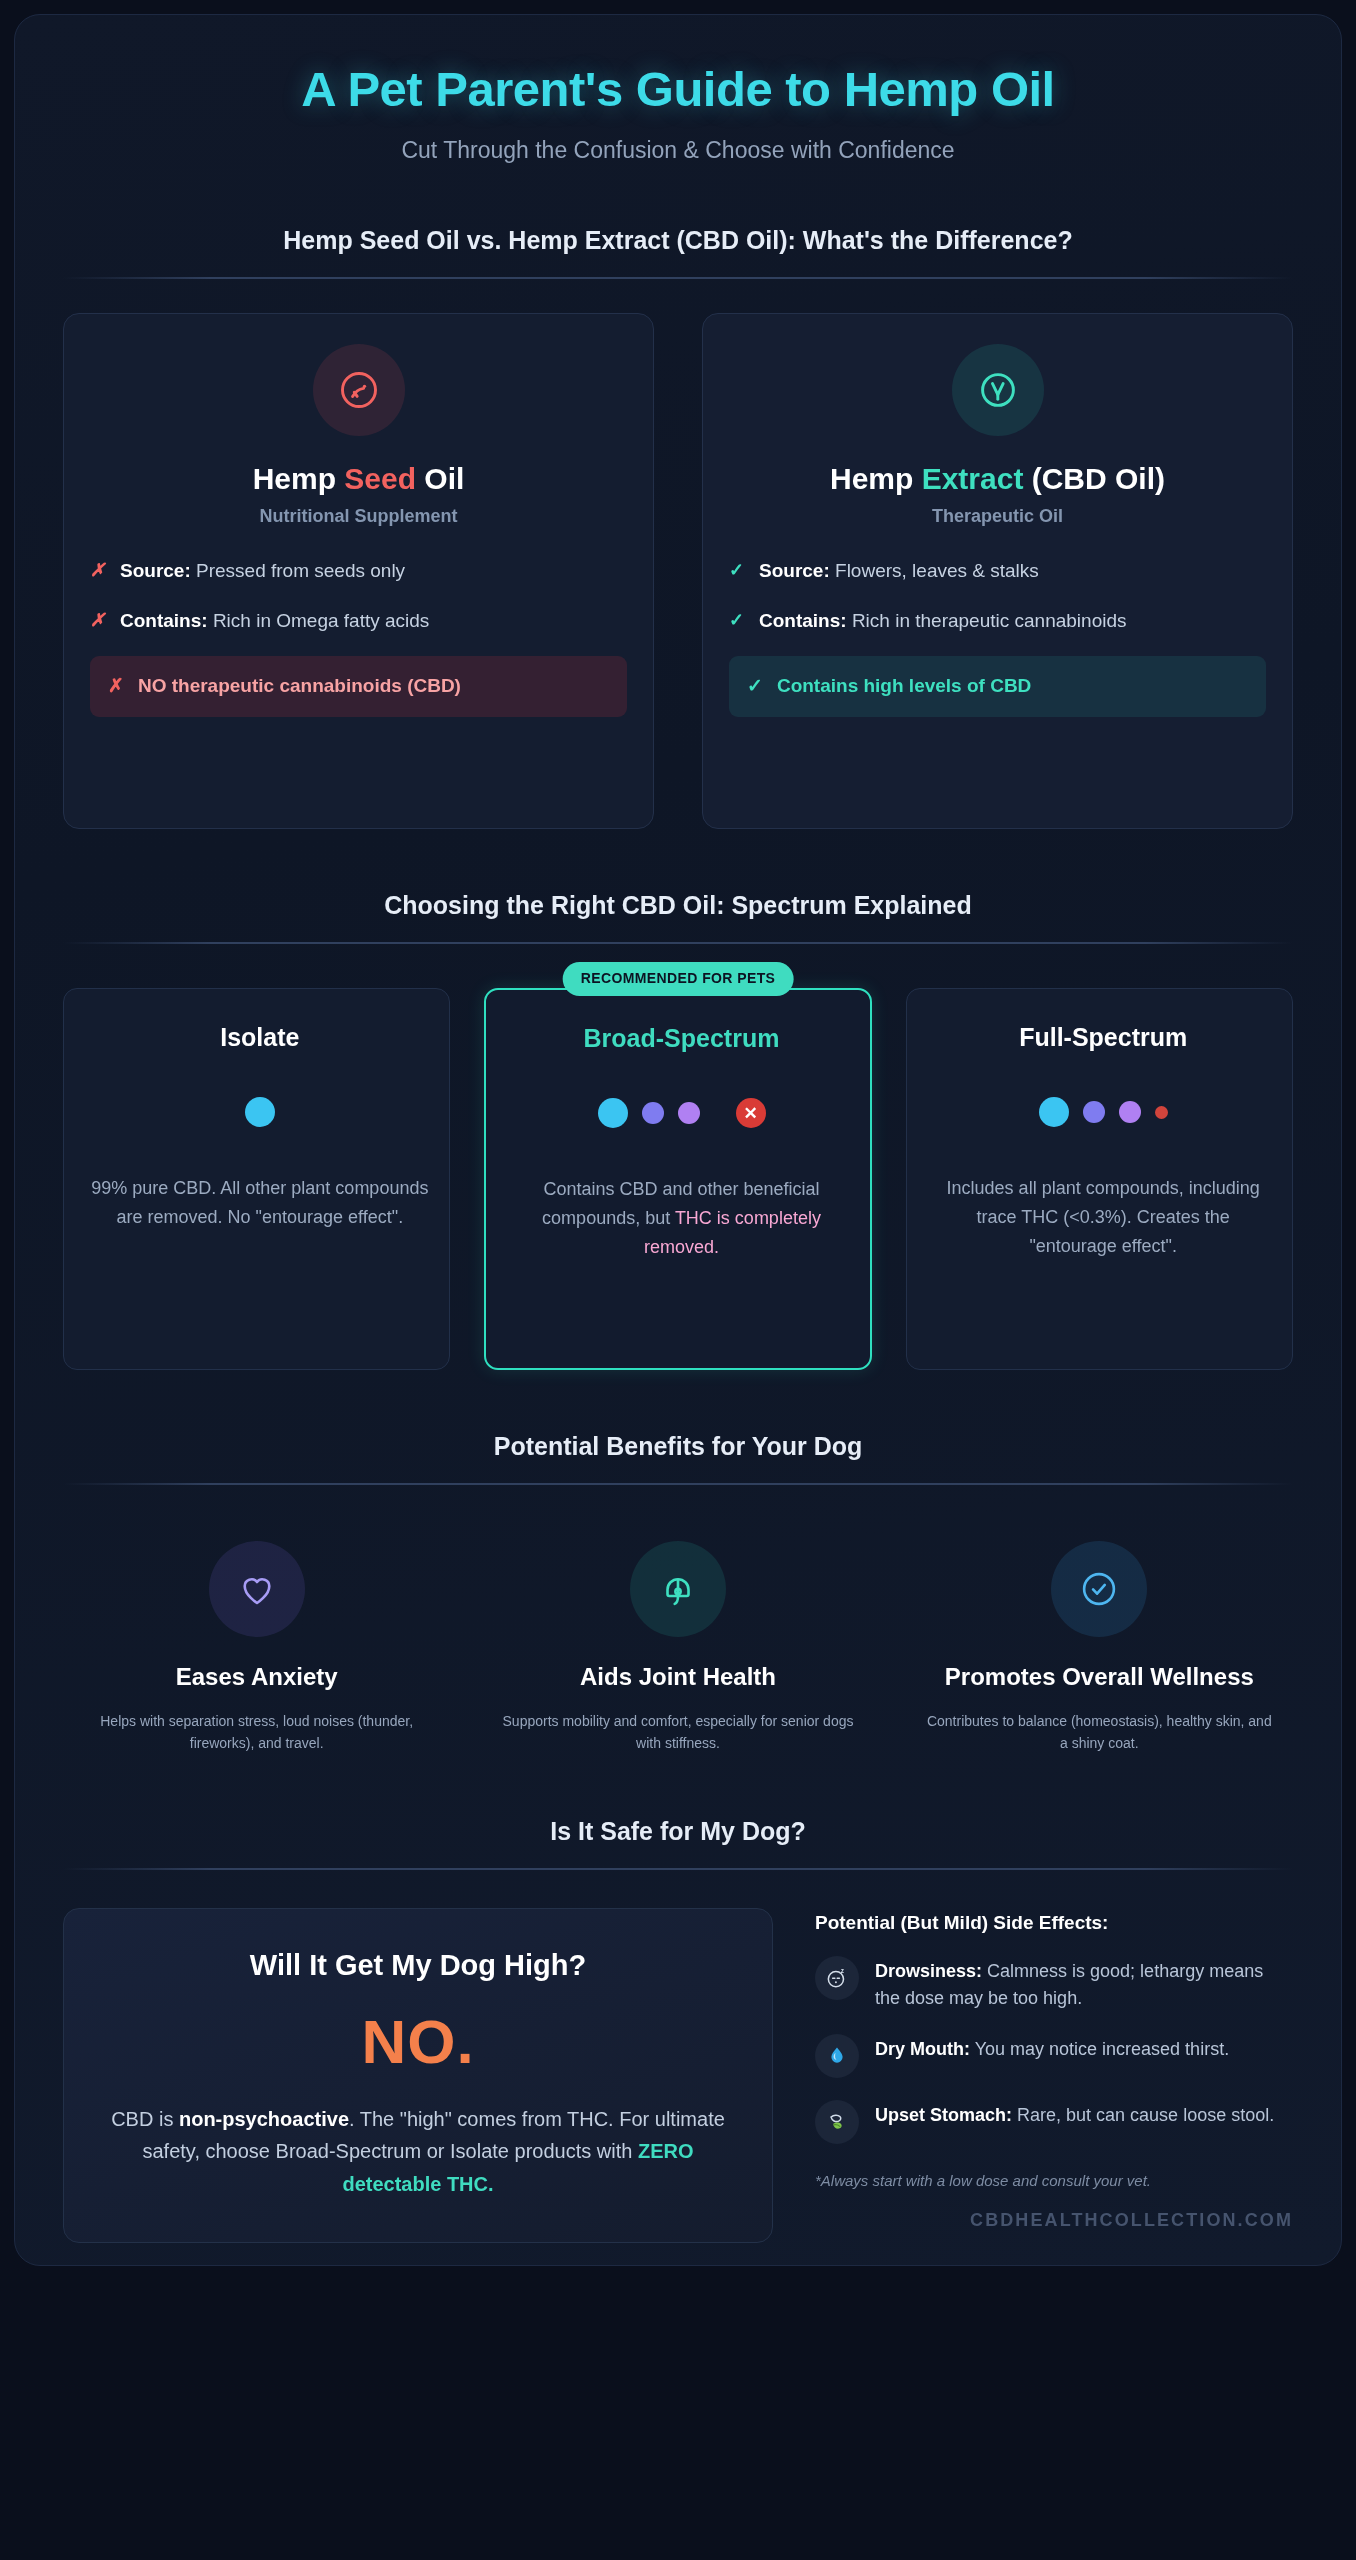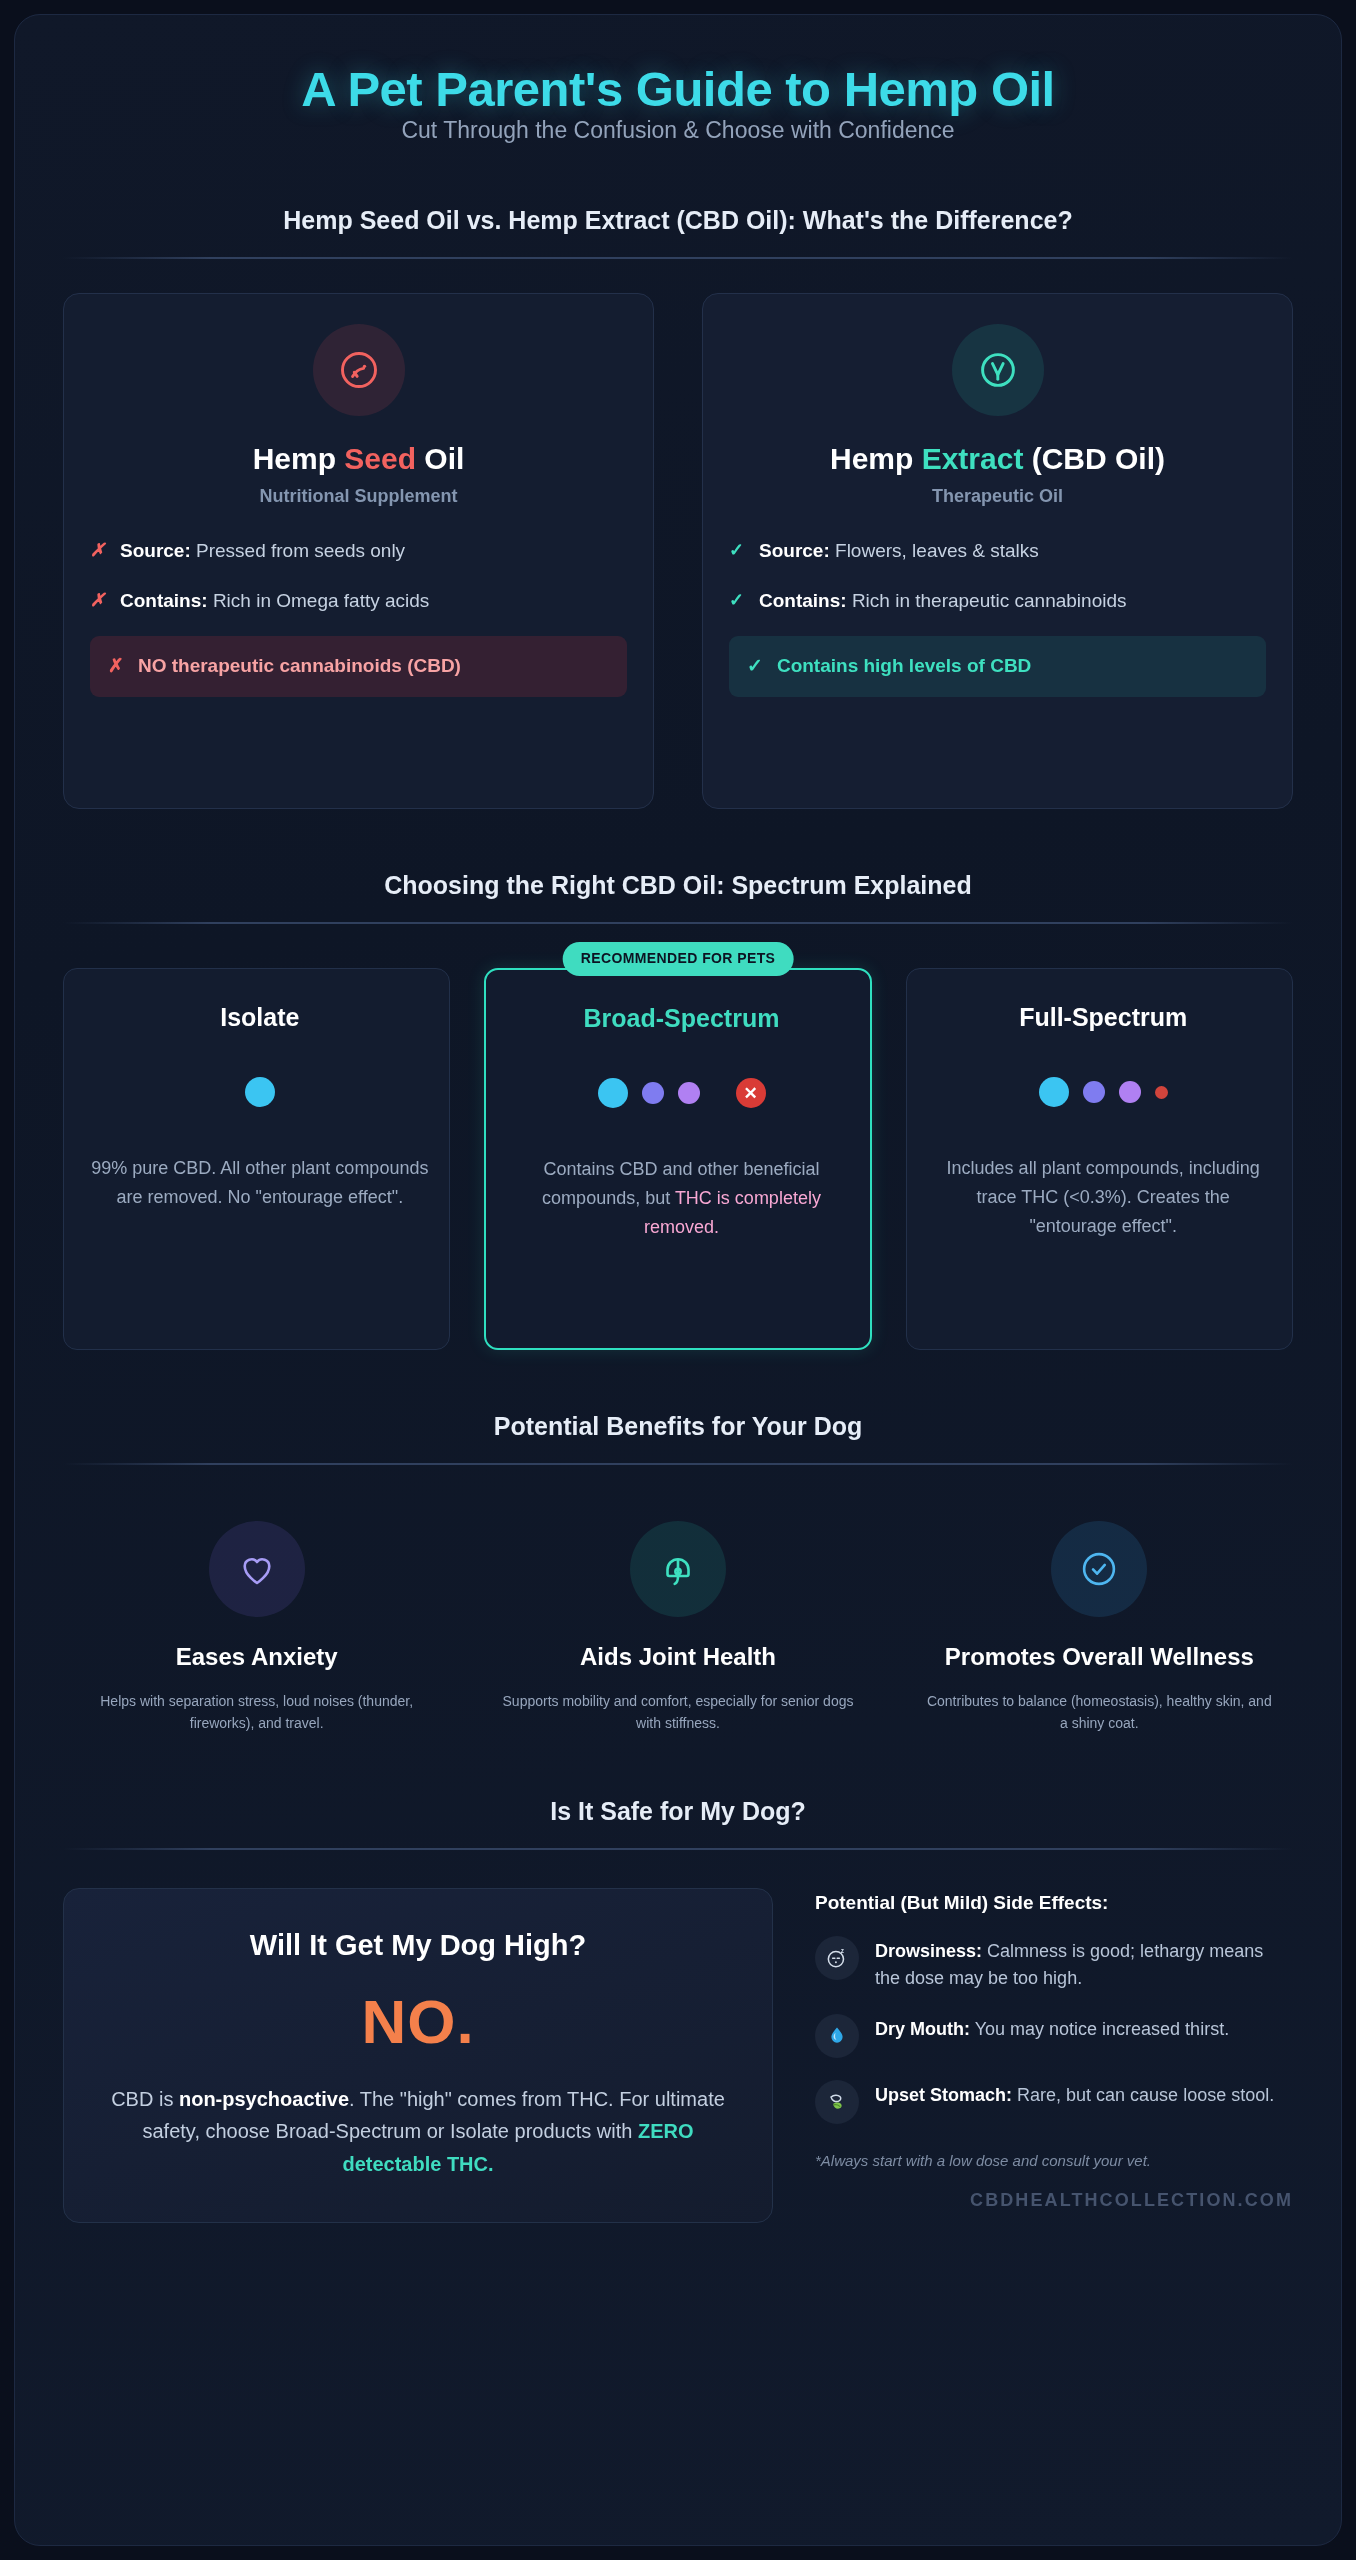--- a/index.html
+++ b/index.html
@@ -10,38 +10,39 @@
   }
   .page {
     position: relative;
     width: 1356px;
     height: 2560px;
     background: #0a0f1c;
     padding: 14px;
   }
   .frame {
     width: 1328px;
-    height: 2532px;
+    height: 2252px;
     border-radius: 26px;
     background: linear-gradient(170deg, #101829 0%, #0e1626 35%, #111a2c 100%);
     border: 1px solid #1d2942;
     overflow: hidden;
     padding: 0 48px;
   }
 
   
   .hero { padding-top: 46px; text-align: center; }
   .hero-title {
     font-size: 49px;
     font-weight: bold;
     color: #3ddbe8;
     letter-spacing: -0.5px;
     text-shadow: 0 0 22px rgba(61,219,232,0.35);
   }
   .hero-sub {
+    margin-top: 20px;
     font-size: 23px;
     color: #93a3bb;
     font-weight: 400;
   }
 
   
   .section-head {
     margin-top: 62px;
     text-align: center;
     font-size: 25px;

